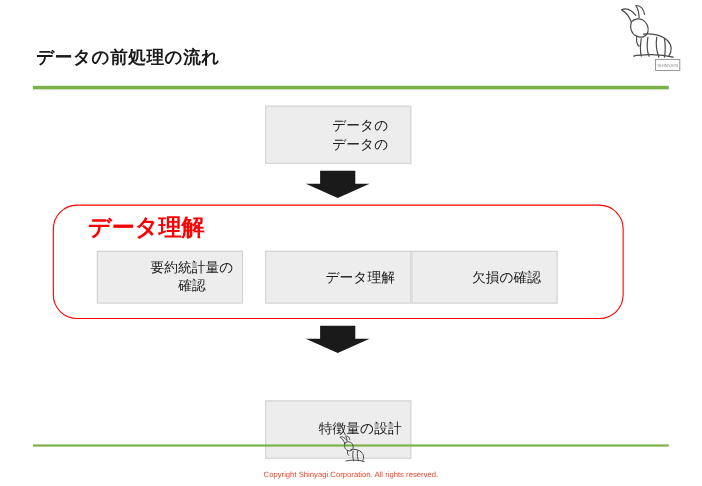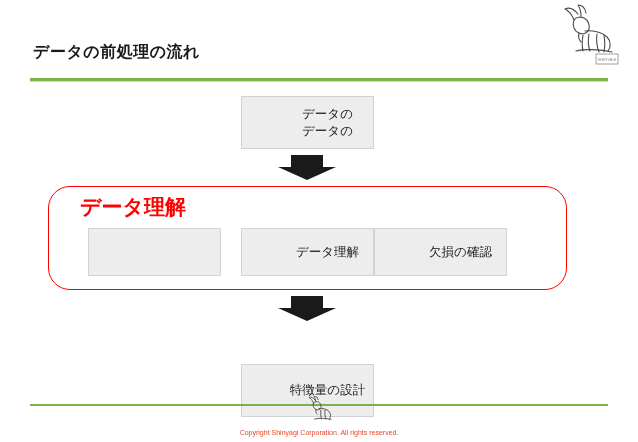--- a/index.html
+++ b/index.html
@@ -178,20 +178,22 @@
   <svg width="60" height="26" viewBox="0 0 60 26" xmlns="http://www.w3.org/2000/svg">
     <polygon points="14,0 46,0 46,12 59,12 30,25 1,12 14,12" fill="#1a1a1a"></polygon>
   </svg>
 </div>
 
 <div class="group"></div>
 <div class="group-label">データ理解</div>
 
 <div class="box box-summary">
   <div>
+    <div class="nowrap">要約統計量の</div>
+    <div class="nowrap">確認</div>
   </div>
 </div>
 
 <div class="box box-dist">データ理解</div>
 
 <div class="box box-missing">欠損の確認</div>
 
 <div class="arrow arrow-2">
   <svg width="60" height="26" viewBox="0 0 60 26" xmlns="http://www.w3.org/2000/svg">
     <polygon points="14,0 46,0 46,12 59,12 30,25 1,12 14,12" fill="#1a1a1a"></polygon>

